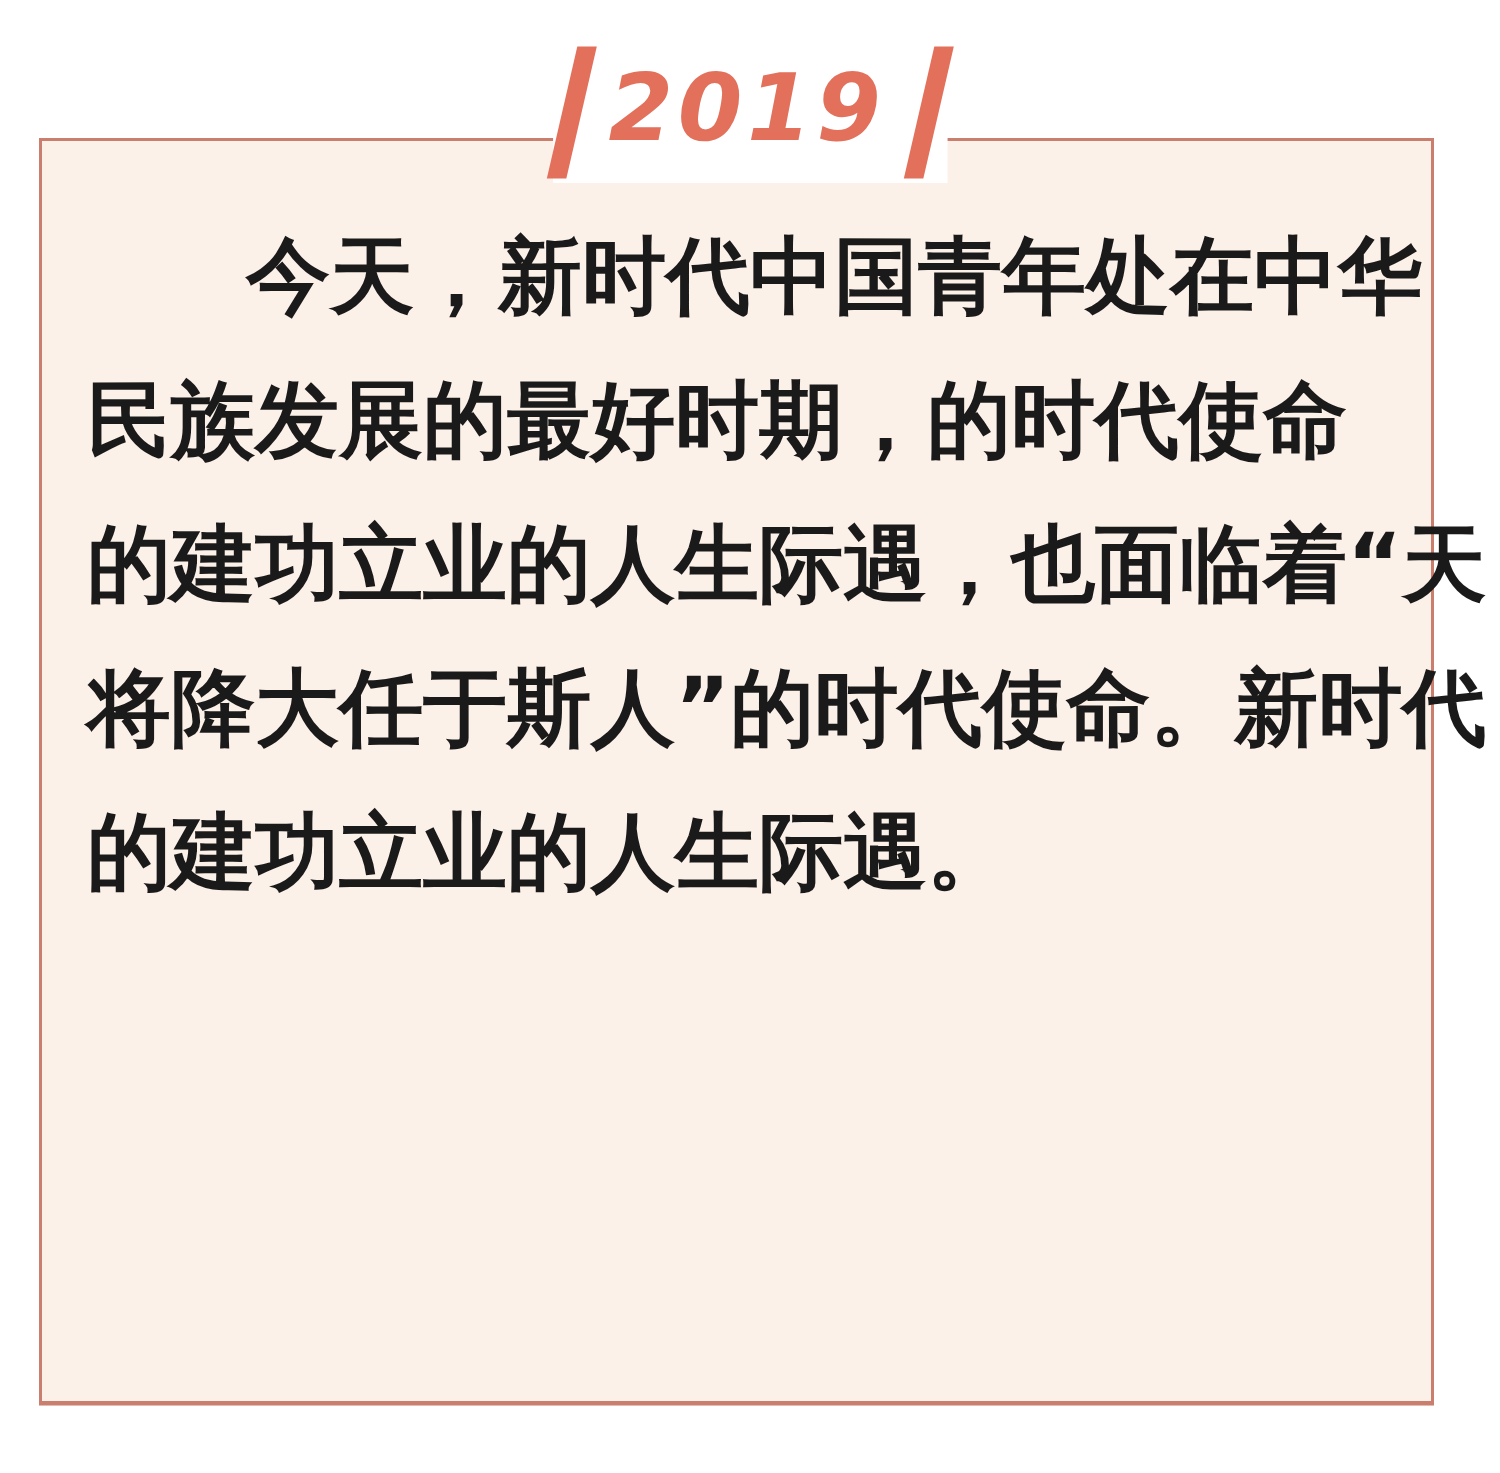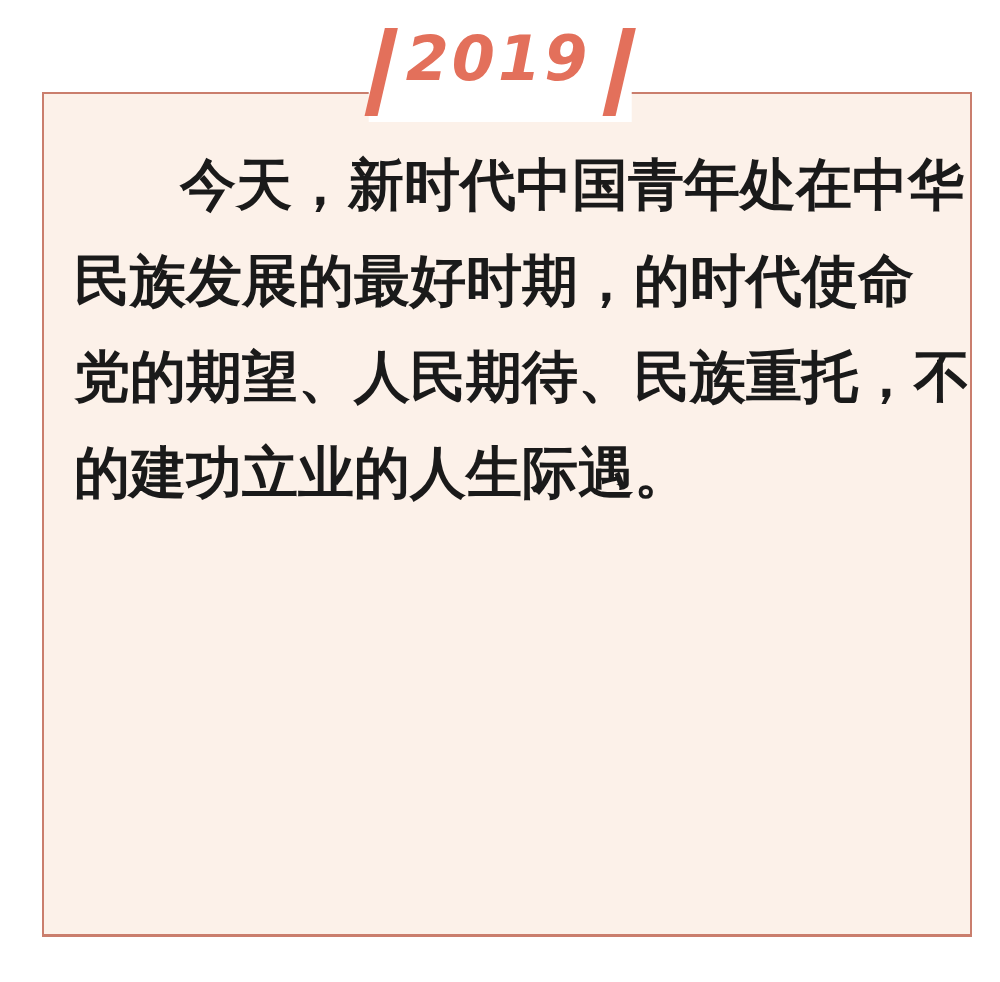--- a/index.html
+++ b/index.html
@@ -14,21 +14,21 @@
   .page {
     position: relative;
     width: 1000px;
     height: 982px;
     background: var(--page-bg);
     overflow: hidden;
     font-family: "DejaVu Sans", "Liberation Sans", sans-serif;
   }
   .card {
     position: absolute;
-    left: 42px;
+    left: 26px;
     top: 92px;
     width: 930px;
     height: 845px;
     background: var(--card-bg);
     border: 2px solid var(--border);
     border-bottom-width: 3px;
     z-index: 1;
   }
   .paragraph {
     padding: 43px 0 0 30px;
@@ -43,20 +43,21 @@
   }
   .line.indent { text-indent: 106px; }
   .year-header {
     position: absolute;
     top: 28px;
     left: 50%;
     transform: translateX(-50%);
     height: 94px;
     background: var(--page-bg);
     display: flex;
+    align-items: center;
     padding: 0 6px;
     z-index: 2;
   }
   .year-bar {
     width: 13px;
     height: 88px;
     background: var(--accent);
     transform: skewX(-13deg);
     flex: 0 0 auto;
   }
@@ -74,21 +75,22 @@
 </style>
 </head>
 <body>
 
 <div class="page">
 
   <div class="card">
     <div class="paragraph">
       <div class="line indent">今天，新时代中国青年处在中华</div>
       <div class="line">民族发展的最好时期，的时代使命</div>
-      <div class="line">党的期望、人民期待、民族重托，不</div>
+      <div class="line">的建功立业的人生际遇，也面临着“天</div>
+      <div class="line">将降大任于斯人”的时代使命。新时代</div>
       <div class="line">的建功立业的人生际遇。</div>
     </div>
   </div>
 
   <div class="year-header">
     <span class="year-bar"></span>
     <span class="year-label">2019</span>
     <span class="year-bar"></span>
   </div>
 

